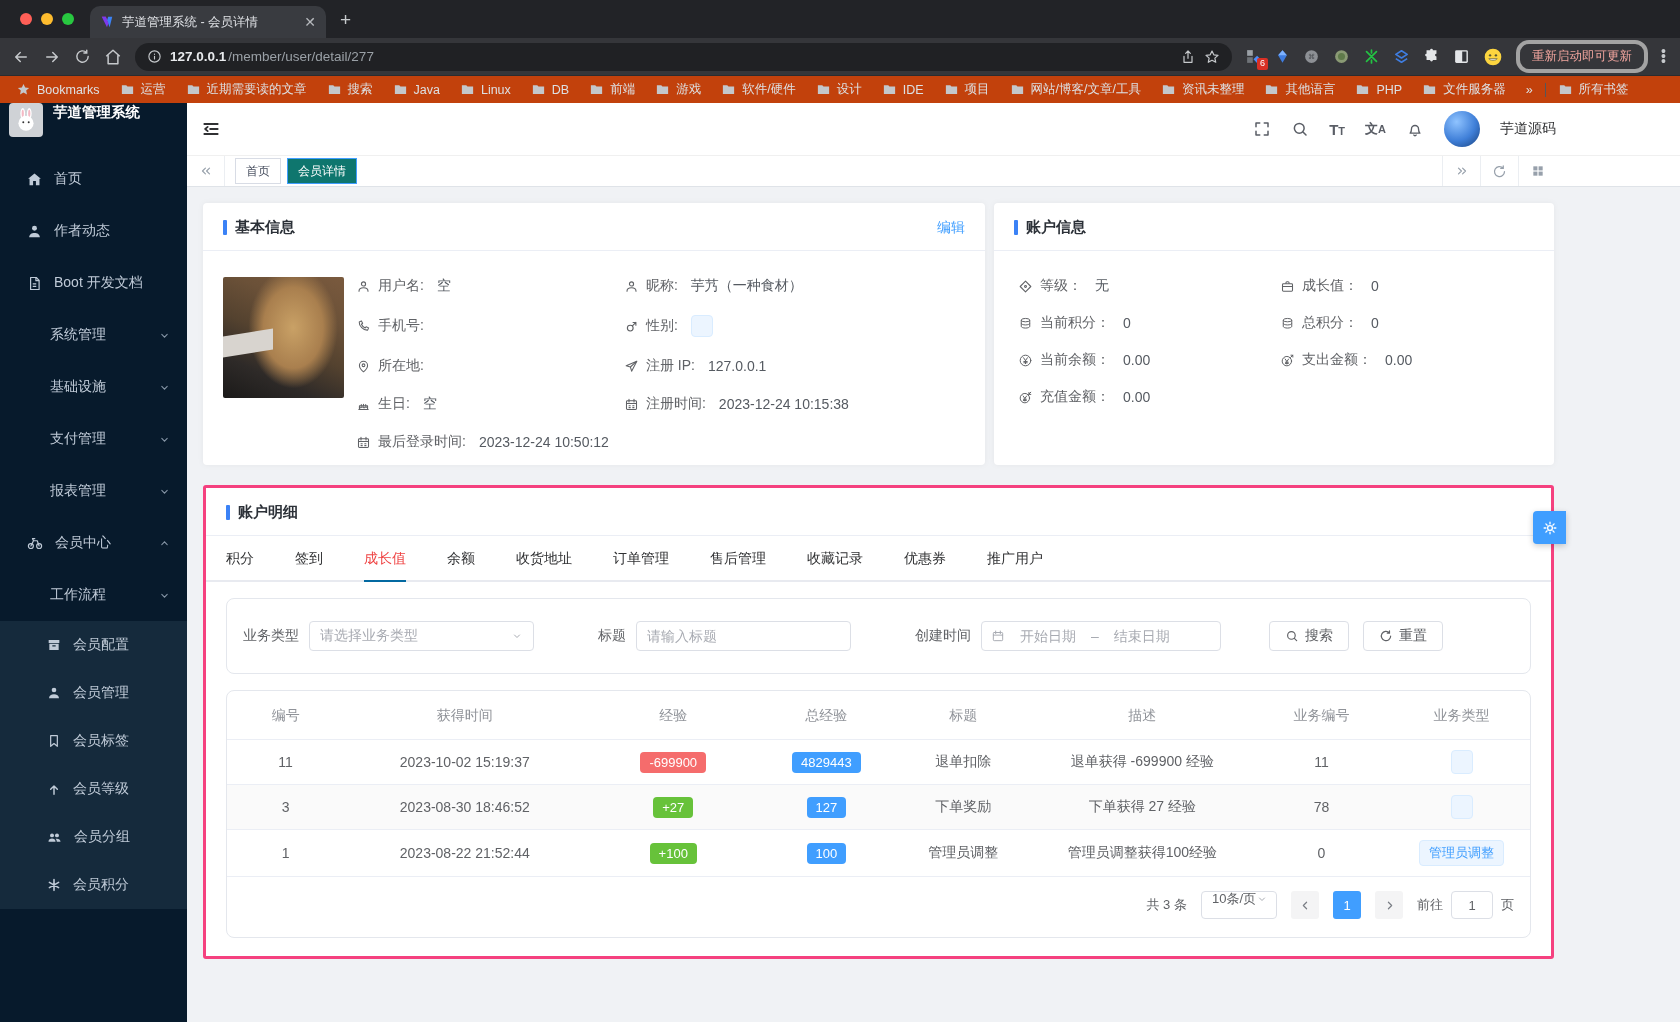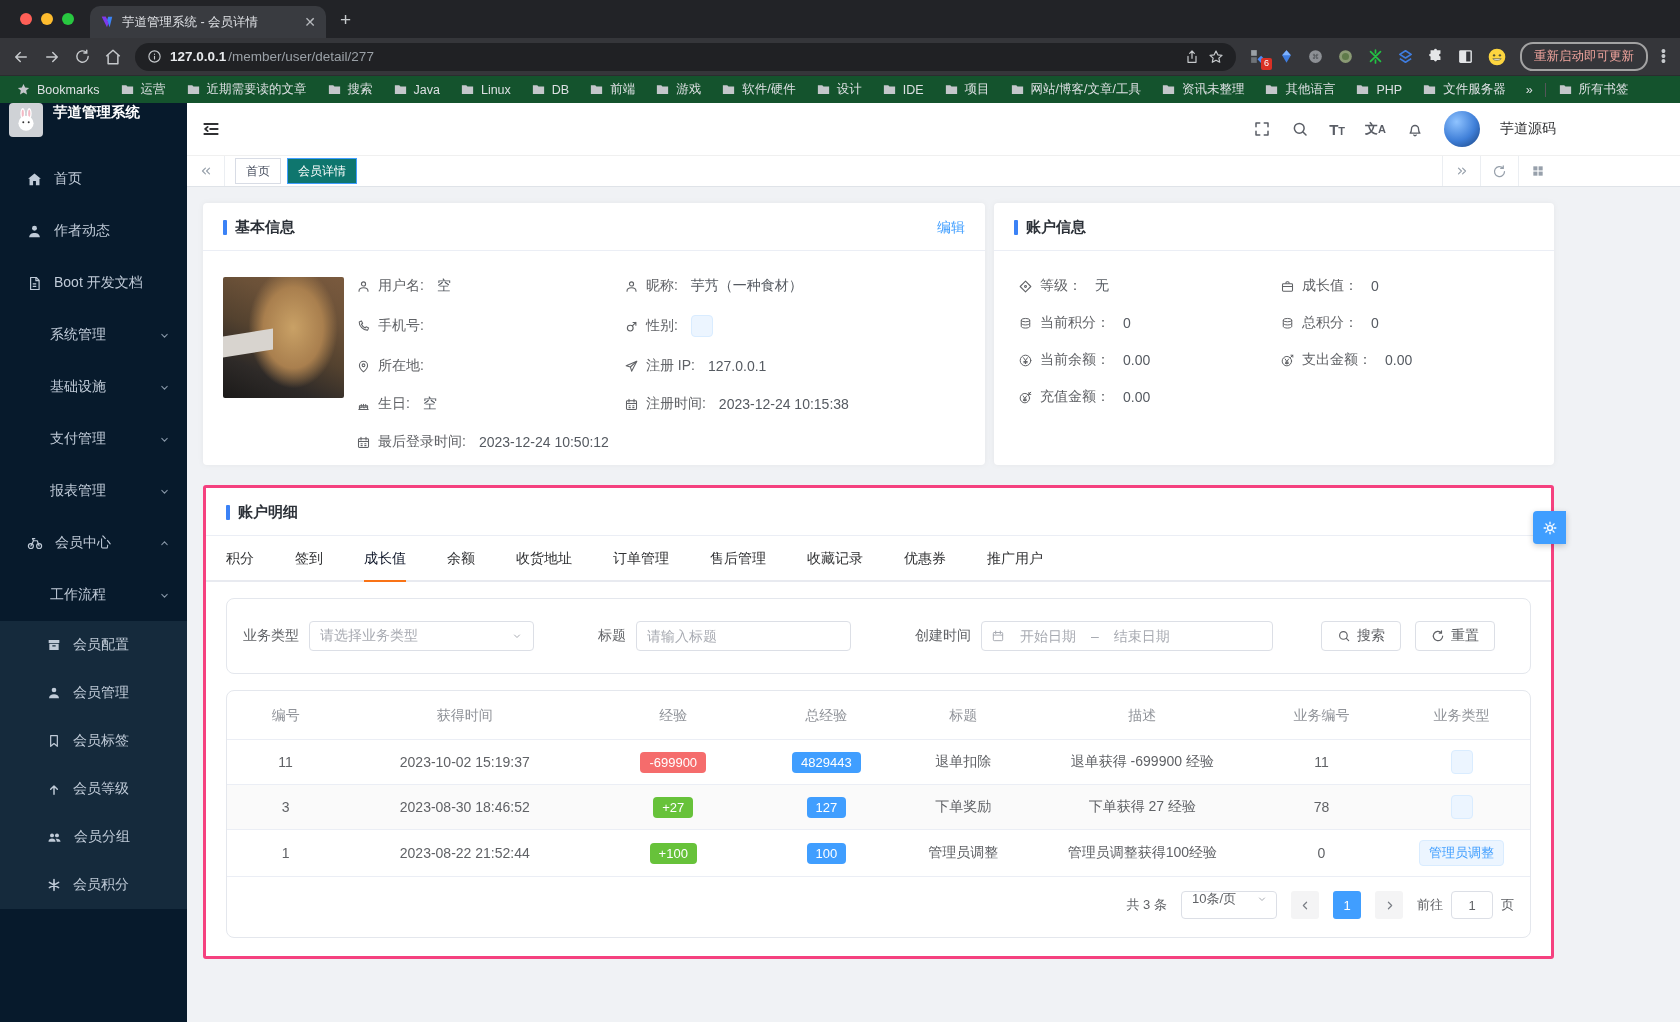--- a/index.html
+++ b/index.html
@@ -21,25 +21,25 @@
 
   .toolbar { height:37px; background:#35363a; display:flex; align-items:center; gap:13px; padding:0 14px 0 12px; flex:0 0 auto; }
   .navic { color:#c6c9cc; }
   .urlbar { width:1248px; height:28px; background:#202124; border-radius:14px; display:flex; align-items:center; gap:8px; padding:0 12px; }
   .url-host { color:#e8eaed; font-size:13.5px; font-weight:700; }
   .url-path { color:#9aa0a6; font-size:13.5px; margin-left:-6px; }
   .url-spacer { flex:1; }
   .ext { position:relative; display:flex; align-items:center; }
   .ext-badge { position:absolute; right:-6px; bottom:-5px; background:#d93025; color:#fff; font-size:9px;
                padding:1px 3px; border-radius:2px; line-height:1.1; }
-  .update-pill { border:2px solid #a3a3a3; color:#f0a49d; font-size:12.5px; border-radius:13px;
+  .update-pill { border:4px solid #a3a3a3; color:#f0a49d; font-size:12.5px; border-radius:13px;
                  padding:4px 12px; white-space:nowrap; }
   .kebab { color:#c6c9cc; font-size:14px; letter-spacing:0; line-height:0.35; text-align:center; }
 
-  .bookmarksbar { height:28px; background:#14532d; border-top:1px solid #2b2c2f; display:flex; align-items:center;
+  .bookmarksbar { height:28px; background:#c2410c; border-top:1px solid #2b2c2f; display:flex; align-items:center;
                   gap:20px; padding:0 16px; flex:0 0 auto; color:#dde0e3; font-size:12.5px; }
   .bm { display:flex; align-items:center; gap:6px; white-space:nowrap; }
   .bm-right { margin-left:auto; display:flex; align-items:center; gap:12px; padding-right:110px; }
   .bm-sep { width:1px; height:14px; background:#55565a; }
 
   
   .app { flex:1; display:flex; min-height:0; }
   .sidebar { width:187px; background:#071a2c; flex:0 0 auto; color:#c0cbd8; overflow:hidden; }
   .logo-row { height:50px; display:flex; gap:10px; padding-left:9px; }
   .logo-img { width:34px; height:34px; border-radius:4px; background:#cfd2d6; display:flex; align-items:center; justify-content:center; }
@@ -91,51 +91,51 @@
   .field .val { margin-left:6px; color:#555a61; }
   .field.span2 { grid-column:1 / 3; }
   .mini-tag { width:22px; height:22px; background:#ecf5ff; border:1px solid #d9ecff; border-radius:4px; display:inline-block; margin-left:6px; }
 
   .account-body { display:grid; grid-template-columns:262px 1fr; row-gap:19px; padding:26px 24px 0; align-content:start; }
 
   
   .pink-wrap { margin-top:20px; border:3px solid #f5417f; border-radius:3px; background:#fff; }
   .tabs { display:flex; padding:14px 20px 0; border-bottom:2px solid #e8eaf0; }
   .tab-item { padding-bottom:12px; margin-right:41px; font-size:14px; color:#303133; cursor:pointer; }
-  .tab-item.active { color:#0f172a; border-bottom:2px solid #f97316; margin-bottom:-2px; font-weight:500; }
+  .tab-item.active { color:#ef4444; border-bottom:2px solid #0369a1; margin-bottom:-2px; font-weight:500; }
 
   .filter-box { margin:16px 20px; border:1px solid #e4e7ed; border-radius:8px; padding:22px 16px; display:flex; align-items:center; }
   .fgroup { display:flex; align-items:center; gap:10px; }
   .flabel { font-size:14px; color:#606266; white-space:nowrap; }
   .inp { height:30px; border:1px solid #dcdfe6; border-radius:4px; font-size:14px; color:#606266; background:#fff; }
   .inp::placeholder { color:#a8abb2; }
   .sel { width:225px; display:flex; align-items:center; justify-content:space-between; padding:0 10px; color:#a8abb2; }
   .txt { width:215px; padding:0 10px; outline:none; }
-  .dates { width:292px; display:flex; align-items:center; gap:6px; padding:0 9px; color:#a8abb2; }
+  .dates { width:240px; display:flex; align-items:center; gap:6px; padding:0 9px; color:#a8abb2; }
   .dinp { border:none; outline:none; width:74px; font-size:14px; color:#606266; text-align:center; }
   .dinp::placeholder { color:#a8abb2; }
   .btn { height:30px; border:1px solid #dcdfe6; border-radius:4px; background:#fff; color:#606266;
          font-size:14px; display:flex; align-items:center; gap:6px; padding:0 15px; cursor:pointer; }
   .ml64{margin-left:64px}.ml48{margin-left:48px}.ml14{margin-left:14px}
 
   .table-box { margin:0 20px 18px; border:1px solid #e4e7ed; border-radius:8px; overflow:hidden; }
   table { width:100%; border-collapse:collapse; }
   th { font-size:14px; font-weight:400; color:#909399; padding:16px 6px 14px; border-bottom:1px solid #ebeef5; }
   td { font-size:14px; color:#606266; text-align:center; padding:10px 6px; border-bottom:1px solid #ebeef5; height:40px; }
   tr.striped td { background:#fafafa; }
   .badge { display:inline-block; padding:3px 9px; border-radius:4px; color:#fff; font-size:13px; }
   .b-danger{background:#f56c6c}.b-success{background:#67c23a}.b-primary{background:#409eff}
   .tag-light { display:inline-block; padding:3px 9px; border-radius:4px; background:#ecf5ff;
                border:1px solid #d9ecff; color:#409eff; font-size:13px; }
   .tag-empty { display:inline-block; width:22px; height:24px; background:#ecf5ff; border:1px solid #d9ecff; border-radius:4px; vertical-align:middle; }
 
   .pagination { display:flex; align-items:center; justify-content:flex-end; gap:14px; padding:14px 16px 18px; }
   .pg-total { font-size:13px; color:#606266; }
   .pg-size { height:28px; border:1px solid #dcdfe6; border-radius:4px; display:flex; align-items:center;
-             gap:20px; padding:0 8px 12px 10px; font-size:13px; color:#606266; }
+             padding:0 8px 12px 10px; font-size:13px; color:#606266; }
   .pg-btn { width:28px; height:28px; border-radius:3px; background:#f4f4f5; display:flex; align-items:center;
             justify-content:center; color:#7b7f86; cursor:pointer; }
   .pg-cur { width:28px; height:28px; border-radius:3px; background:#409eff; color:#fff; display:flex;
             align-items:center; justify-content:center; font-size:13px; }
   .pg-goto { font-size:13px; color:#606266; display:flex; align-items:center; gap:8px; }
   .goto-inp { width:42px; height:28px; border:1px solid #dcdfe6; border-radius:4px; text-align:center;
               font-size:13px; color:#606266; outline:none; }
 
   .gear-fab { position:absolute; right:114px; top:511px; width:33px; height:33px; background:#409eff;
               border-radius:4px 0 0 4px; display:flex; align-items:center; justify-content:center;

